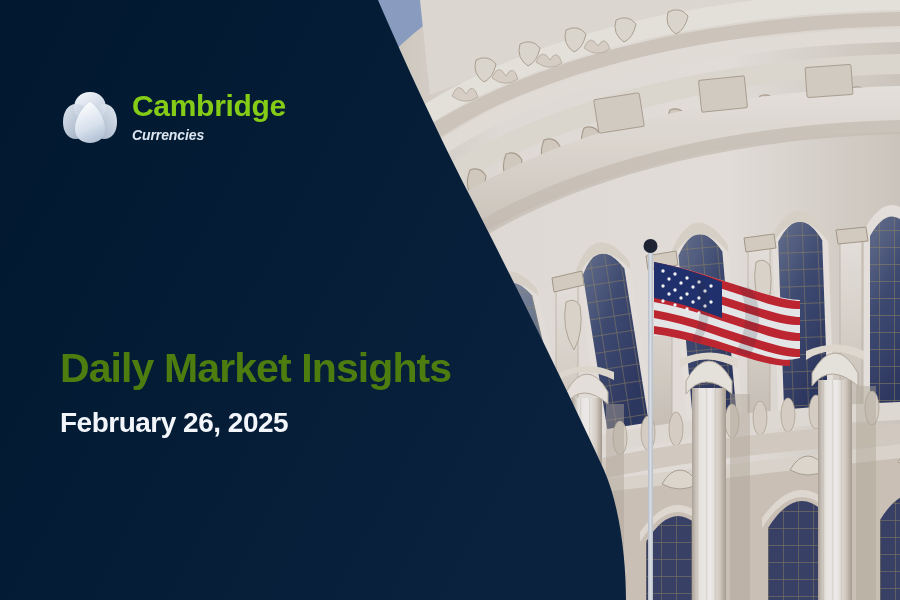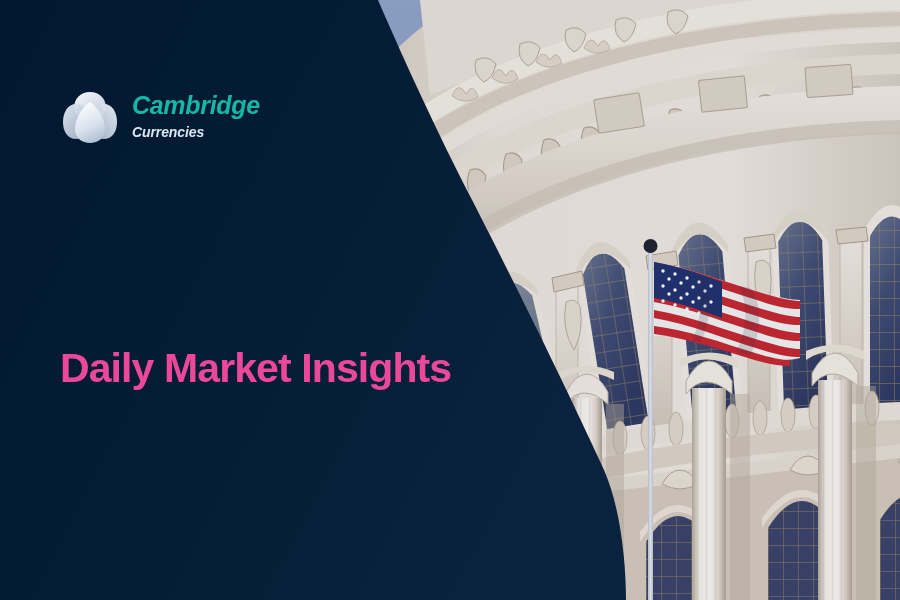--- a/index.html
+++ b/index.html
@@ -37,44 +37,43 @@
   #logo {
     position:absolute;
     left:62px; top:88px;
     display:flex;
     align-items:center;
     gap:14px;
   }
   #logo-mark { width:56px; height:56px; flex:none; }
   #logo-words { display:flex; flex-direction:column; line-height:1; }
   #brand-name {
-    font-size:25px;
+    font-size:30px;
     font-weight:700;
-    font-style:italic;
-    color:#14b8a6;
+    color:#84cc16;
     letter-spacing:-0.3px;
   }
   #brand-sub {
     margin-top:7px;
     font-size:14px;
     font-weight:600;
     font-style:italic;
     color:#dde5f0;
     letter-spacing:-0.1px;
   }
 
   
   #headline-block {
     position:absolute;
     left:60px; top:348px;
   }
   #headline {
     font-size:41px;
     font-weight:700;
-    color:#ec4899;
+    color:#4d7c0f;
     letter-spacing:-0.9px;
     line-height:1.0;
     white-space:nowrap;
   }
   #subhead {
     margin-top:20px;
     font-size:28px;
     font-weight:700;
     color:#f2f6fb;
     letter-spacing:-0.5px;
@@ -456,15 +455,16 @@
       </svg>
     </span>
     <span id="logo-words">
       <span id="brand-name">Cambridge</span>
       <span id="brand-sub">Currencies</span>
     </span>
   </div>
 
   <div id="headline-block">
     <div id="headline">Daily Market Insights</div>
+    <div id="subhead">February 26, 2025</div>
   </div>
 
 </div>
 
 </body></html>

